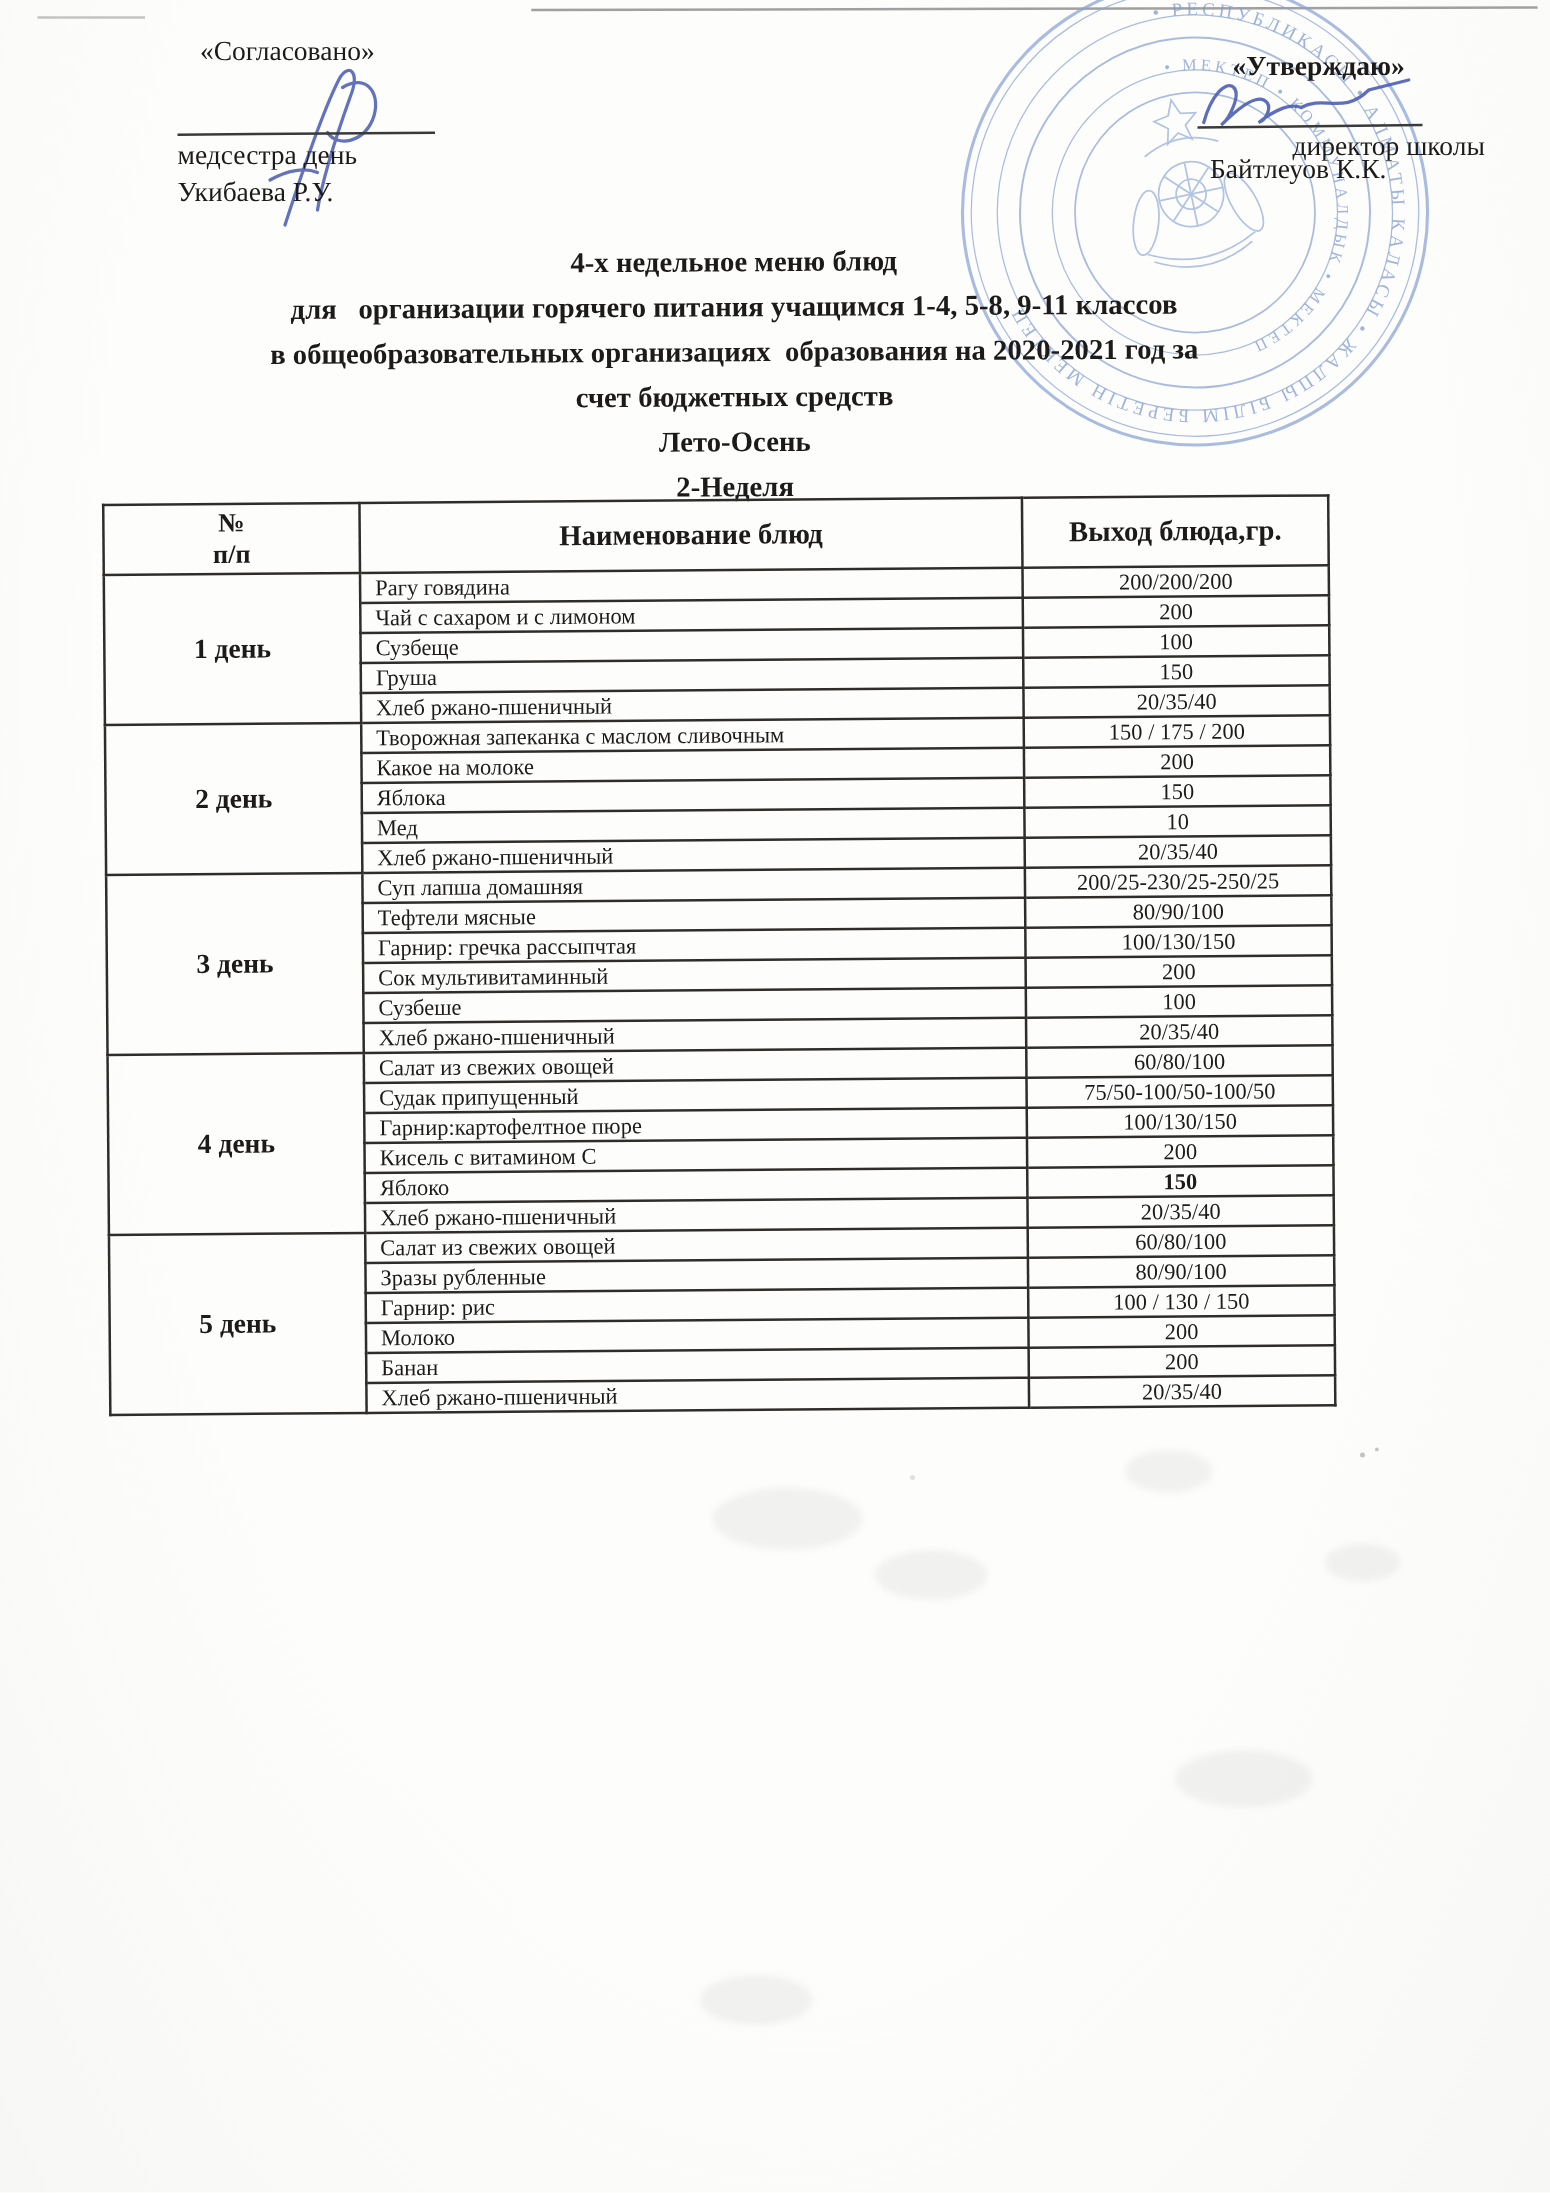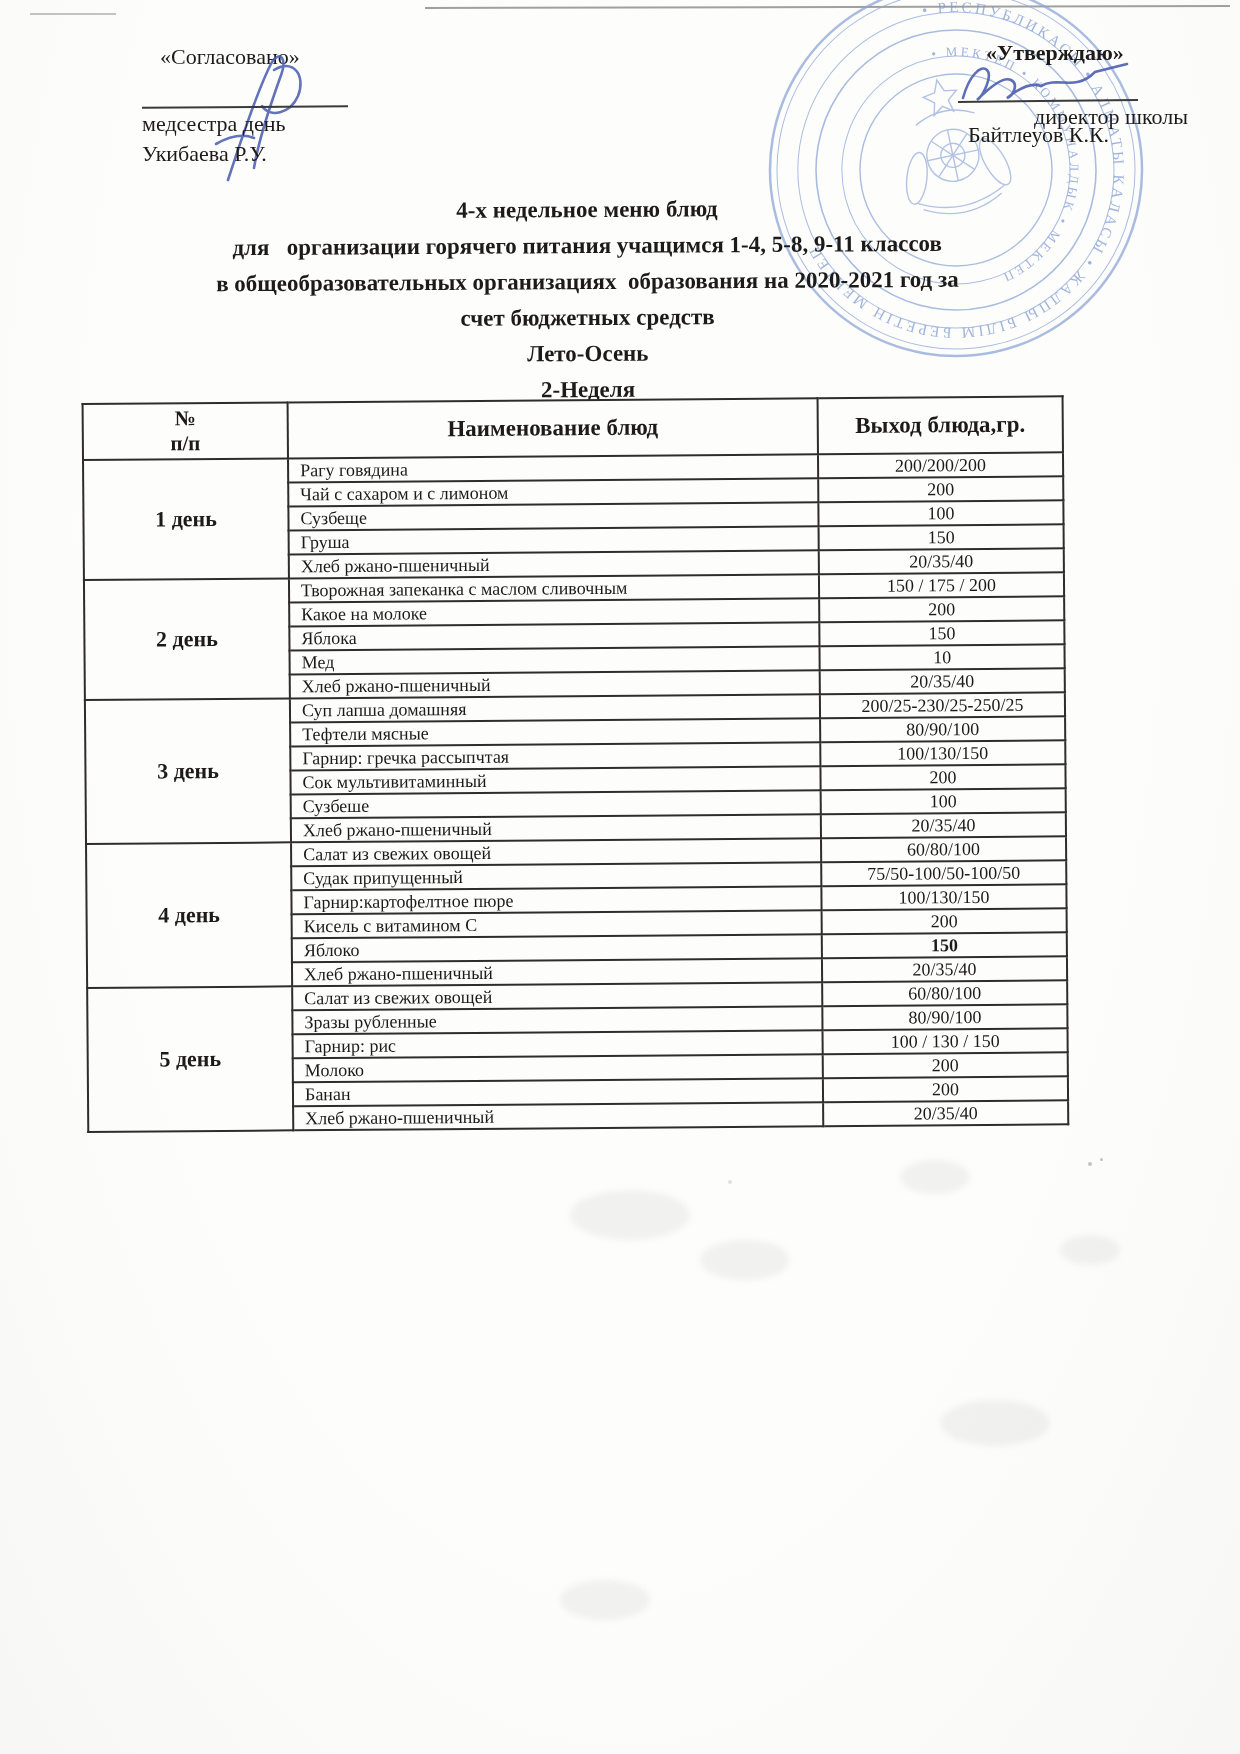--- a/index.html
+++ b/index.html
@@ -97,21 +97,21 @@
         <path d="M160,232 Q200,254 240,232"></path>
         <path d="M170,148 Q200,132 230,148"></path>
         <ellipse cx="160" cy="200" rx="10" ry="26" transform="rotate(18 160 200)"></ellipse>
         <ellipse cx="240" cy="200" rx="10" ry="26" transform="rotate(-18 240 200)"></ellipse>
         <path d="M195,120 L200,108 L205,120 L217,122 L207,130 L210,142 L200,135 L190,142 L193,130 L183,122 Z"></path>
       </g>
     </g>
   </svg>
 
   <div class="appr" style="left:0;top:0;">
-    <div style="position:absolute;left:160px;top:44px;white-space:nowrap;text-align:center;">«Согласовано»</div>
+    <div style="position:absolute;left:160px;top:28px;white-space:nowrap;text-align:center;">«Согласовано»</div>
     <svg class="sig" style="left:210px;top:48px;" width="110" height="135" viewBox="0 0 110 135">
       <g fill="none" stroke="#4d5fb3" stroke-width="2.6" stroke-linecap="round" opacity=".88">
         <path d="M18,132 C30,95 48,40 62,14 C70,2 78,10 70,30 C60,58 48,95 44,120"></path>
         <path d="M64,22 C84,10 96,28 88,48 C80,66 60,70 52,58"></path>
         <path d="M6,96 C20,88 34,86 44,90"></path>
       </g>
     </svg>
     <div class="line" style="left:142px;top:106px;width:206px;transform:rotate(-0.4deg);"></div>
     <div style="position:absolute;left:142px;top:111px;white-space:nowrap;">медсестра день</div>
     <div style="position:absolute;left:142px;top:141px;white-space:nowrap;text-align:right;">Укибаева Р.У.</div>

